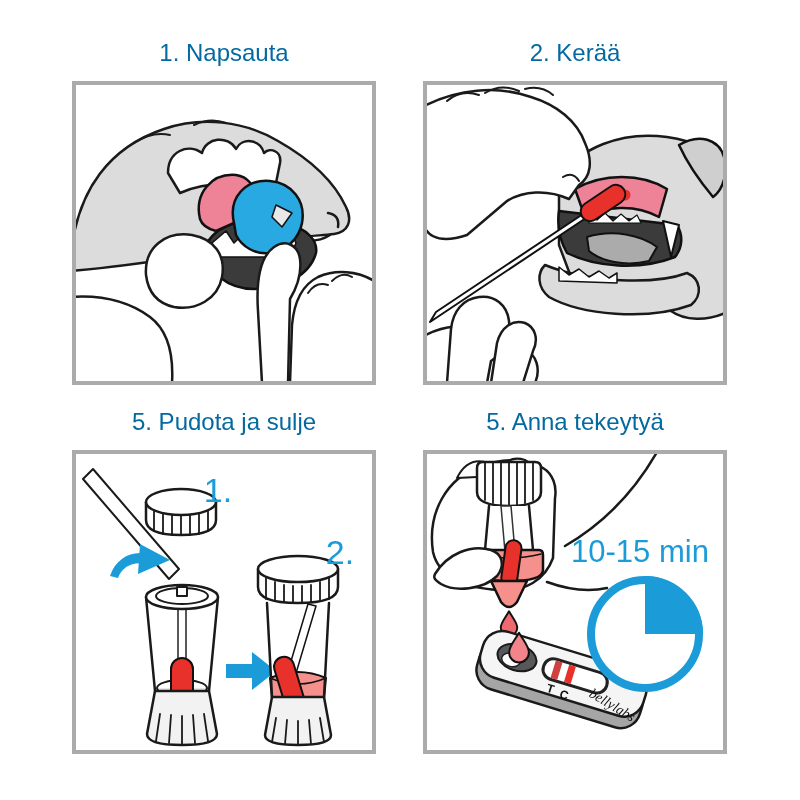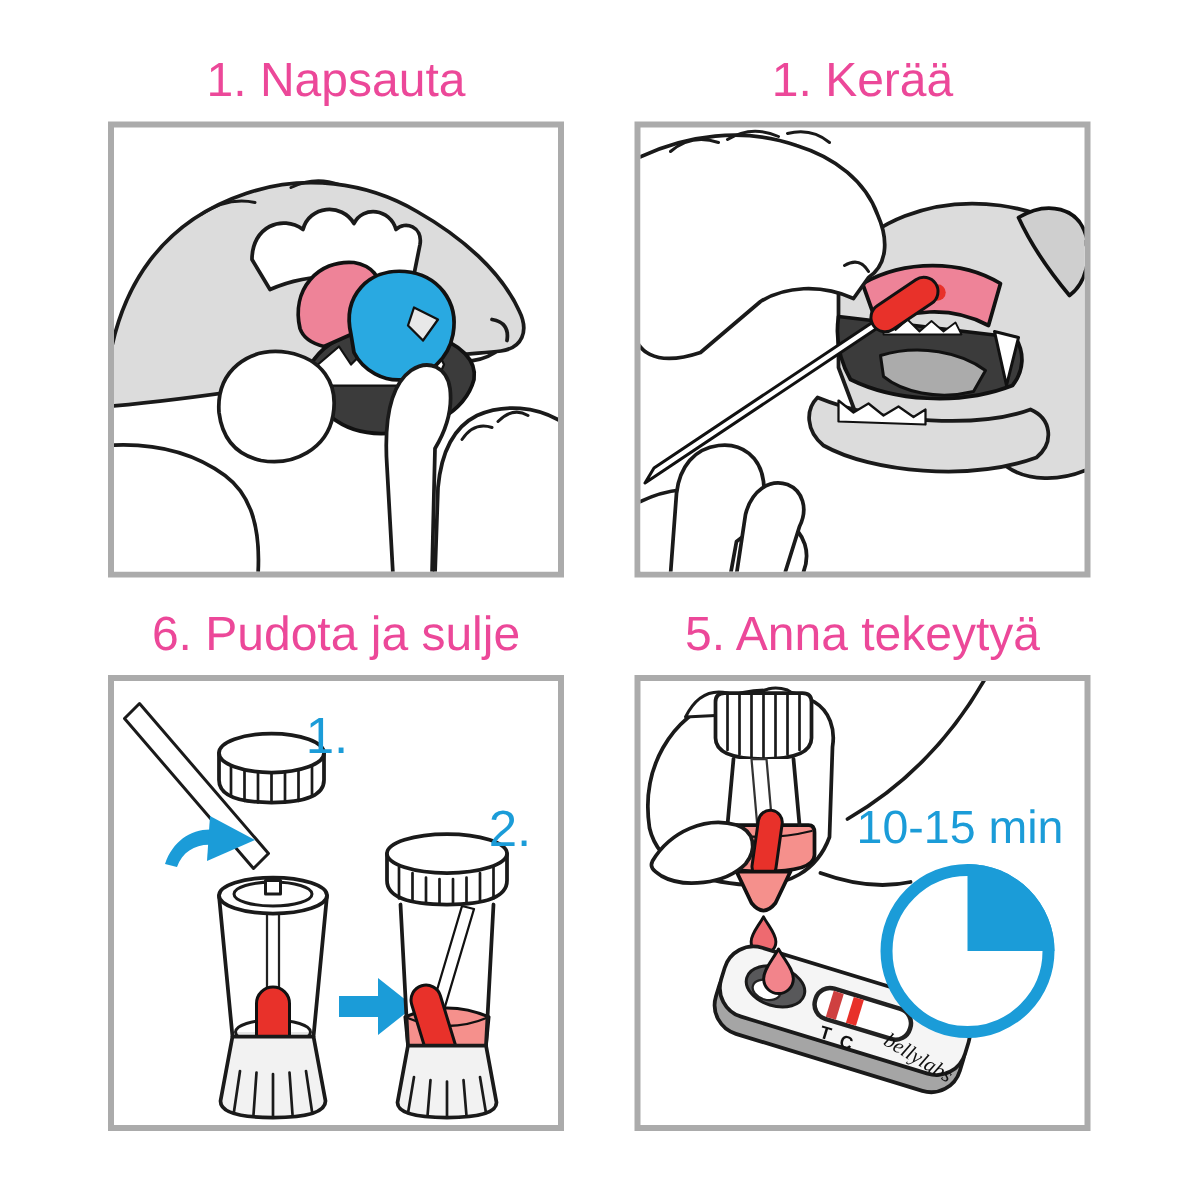--- a/index.html
+++ b/index.html
@@ -1,20 +1,20 @@
 <!DOCTYPE html>
 <html><head>
 <meta charset="utf-8">
 <style>
   html,body{margin:0;padding:0;background:#fff;}
   .canvas{position:relative;width:800px;height:800px;background:#fff;overflow:hidden;
           font-family:"Liberation Sans",sans-serif;}
   .step{position:absolute;width:304px;}
-  .step h2{margin:0 0 5px 0;font-size:32px;line-height:46px;font-weight:400;
-           color:#ec4899;text-align:center;letter-spacing:0px;white-space:nowrap;}
+  .step h2{margin:0 0 5px 0;font-size:24px;line-height:46px;font-weight:400;
+           color:#0369a1;text-align:center;letter-spacing:0px;white-space:nowrap;}
   .panel{width:296px;height:296px;border:4px solid #ababab;background:#fff;}
   .panel svg{display:block;}
   #step1{left:72px;top:30px;}
   #step2{left:423px;top:30px;}
   #step3{left:72px;top:399px;}
   #step4{left:423px;top:399px;}
   .blue-num{font-family:"Liberation Sans",sans-serif;font-size:34px;fill:#1b9cd8;}
   .timer-txt{font-family:"Liberation Sans",sans-serif;font-size:31px;fill:#1b9cd8;}
   .tc{font-family:"Liberation Sans",sans-serif;font-size:12px;font-weight:bold;fill:#111;}
   .brand{font-family:"Liberation Serif",serif;font-style:italic;font-size:14px;fill:#111;}
@@ -50,21 +50,21 @@
           <path fill="none" stroke-width="2" d="M232,208 Q240,196 252,200 M256,196 Q266,186 276,192"></path>
 
           <path fill="#fff" d="M-5,298 L-5,212 C24,210 52,216 74,232 C90,244 98,264 96,298 Z"></path>
           <path fill="#fff" d="M70,190 C68,162 90,146 116,150 C138,154 150,170 146,192 C142,214 120,226 98,222 C80,218 72,206 70,190 Z"></path>
         </g>
       </svg>
     </div>
   </section>
 
   <section class="step" id="step2">
-    <h2>1. Kerää</h2>
+    <h2>2. Kerää</h2>
     <div class="panel">
       <svg viewBox="0 0 296 296" width="296" height="296">
         <g stroke="#1a1a1a" stroke-width="2.5" stroke-linejoin="round" stroke-linecap="round">
 
           <path fill="#dcdcdc" d="M132,96 C150,62 196,46 240,52 C268,56 292,68 298,80 L298,228 C280,236 258,236 244,226 L196,222 L150,208 L132,160 Z"></path>
           <path fill="#cfcfcf" stroke="#111" d="M252,60 C272,48 292,54 297,72 C301,86 297,104 286,112 C276,100 262,82 252,60 Z"></path>
 
           <path fill="#ee8398" stroke="#111" d="M148,104 C176,88 214,88 240,104 L232,132 C206,118 178,122 158,132 Z"></path>
           <circle cx="198" cy="110" r="5.5" fill="#e8312a" stroke="none"></circle>
 
@@ -86,21 +86,21 @@
 
           <path fill="#fff" d="M-5,298 L-5,252 C16,240 40,238 58,246 L96,262 C110,270 114,284 108,298 Z"></path>
           <path fill="#fff" d="M20,298 L24,244 C26,226 36,214 52,212 C68,210 80,220 82,236 C84,254 76,268 64,276 L60,298 Z"></path>
           <path fill="#fff" d="M64,298 L70,258 C74,242 86,234 98,238 C108,242 112,254 106,266 L96,298 Z"></path>
         </g>
       </svg>
     </div>
   </section>
 
   <section class="step" id="step3">
-    <h2>6. Pudota ja sulje</h2>
+    <h2>5. Pudota ja sulje</h2>
     <div class="panel">
       <svg viewBox="0 0 296 296" width="296" height="296">
         <g stroke="#1a1a1a" stroke-width="2.5" stroke-linejoin="round" stroke-linecap="round">
 
           <path fill="#fff" stroke-width="2" d="M17,15 L103,115 L93,125 L7,25 Z"></path>
 
           <g>
             <path fill="#fff" d="M70,48 L70,66 Q70,81 105,81 Q140,81 140,66 L140,48 Z"></path>
             <path fill="none" stroke-width="1.8" d="M78,56 L78,77 M87,58 L87,80 M96,60 L96,81 M105,61 L105,81 M114,60 L114,81 M123,58 L123,80 M132,56 L132,77"></path>
             <ellipse cx="105" cy="48" rx="35" ry="13" fill="#fff"></ellipse>

